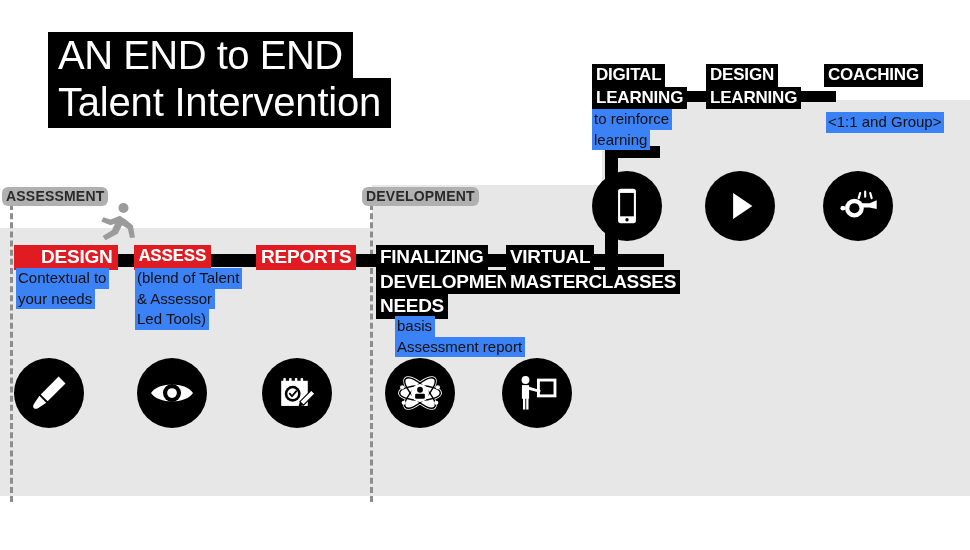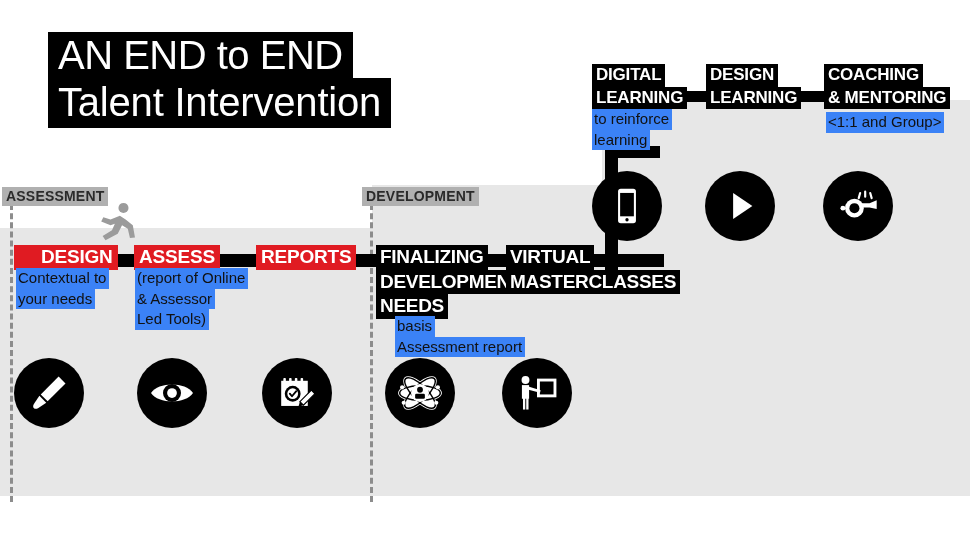--- a/index.html
+++ b/index.html
@@ -33,29 +33,29 @@
   #drop-elbow{position:absolute;left:605px;top:146px;width:55px;height:12px;background:#000;}
 
   
   #title{position:absolute;left:48px;top:32px;}
   .title-line{display:block;background:#000;color:#fff;padding:2px 10px 4px 10px;width:max-content;}
   #title-l1{font-size:40px;font-weight:normal;letter-spacing:-0.5px;line-height:1.05;}
   #title-l2{font-size:40px;font-weight:normal;letter-spacing:-0.2px;line-height:1.1;margin-top:-2px;text-align:center;}
 
   
   .phase{position:absolute;background:#b0b0b0;color:#2a2a2a;font-size:14px;font-weight:bold;
-         letter-spacing:.2px;padding:1px 4px 2px 4px;width:max-content;}
+         letter-spacing:.2px;padding:1px 4px 2px 4px;width:max-content;border-radius:6px;}
   #phase-assessment{left:2px;top:187px;}
   #phase-development{left:362px;top:187px;}
 
   
   .redlabel{position:absolute;background:#e01b22;color:#fff;font-size:19px;font-weight:bold;
             letter-spacing:-0.2px;padding:1px 5px 3px 5px;width:max-content;line-height:1.12;}
   #lbl-design{left:14px;top:245px;padding-left:27px;}
-  #lbl-assess{left:134px;top:245px;}
+  #lbl-assess{left:134px;top:245px;font-family:Liberation Mono, monospace;}
   #lbl-reports{left:256px;top:245px;}
 
   
   .blklabel{position:absolute;width:max-content;}
   .blklabel .ln{display:block;background:#000000;color:#fff;font-size:19px;font-weight:bold;
                 letter-spacing:-0.3px;padding:1px 4px 2px 4px;width:max-content;line-height:1.14;}
   #lbl-finalizing{left:376px;top:245px;}
   #lbl-virtual{left:506px;top:245px;}
 
   .toplabel{position:absolute;width:max-content;z-index:4;}
@@ -144,30 +144,29 @@
     <span class="ln">LEARNING</span>
   </div>
 
   <div class="toplabel" id="lbl-action">
     <span class="ln">DESIGN</span>
     <span class="ln">LEARNING</span>
   </div>
 
   <div class="toplabel" id="lbl-coaching">
     <span class="ln">COACHING</span>
-    <span class="ln">&amp; MENTORING</span>
   </div>
 
   <div class="caption" id="cap-design">
     <span>Contextual to</span>
     <span>your needs</span>
   </div>
 
   <div class="caption" id="cap-assess">
-    <span>(report of Online</span>
+    <span>(blend of Talent</span>
     <span>&amp; Assessor</span>
     <span>Led Tools)</span>
   </div>
 
   <div class="caption" id="cap-finalizing">
     <span>basis</span>
     <span>Assessment report</span>
   </div>
 
   <div class="caption" id="cap-digital">

